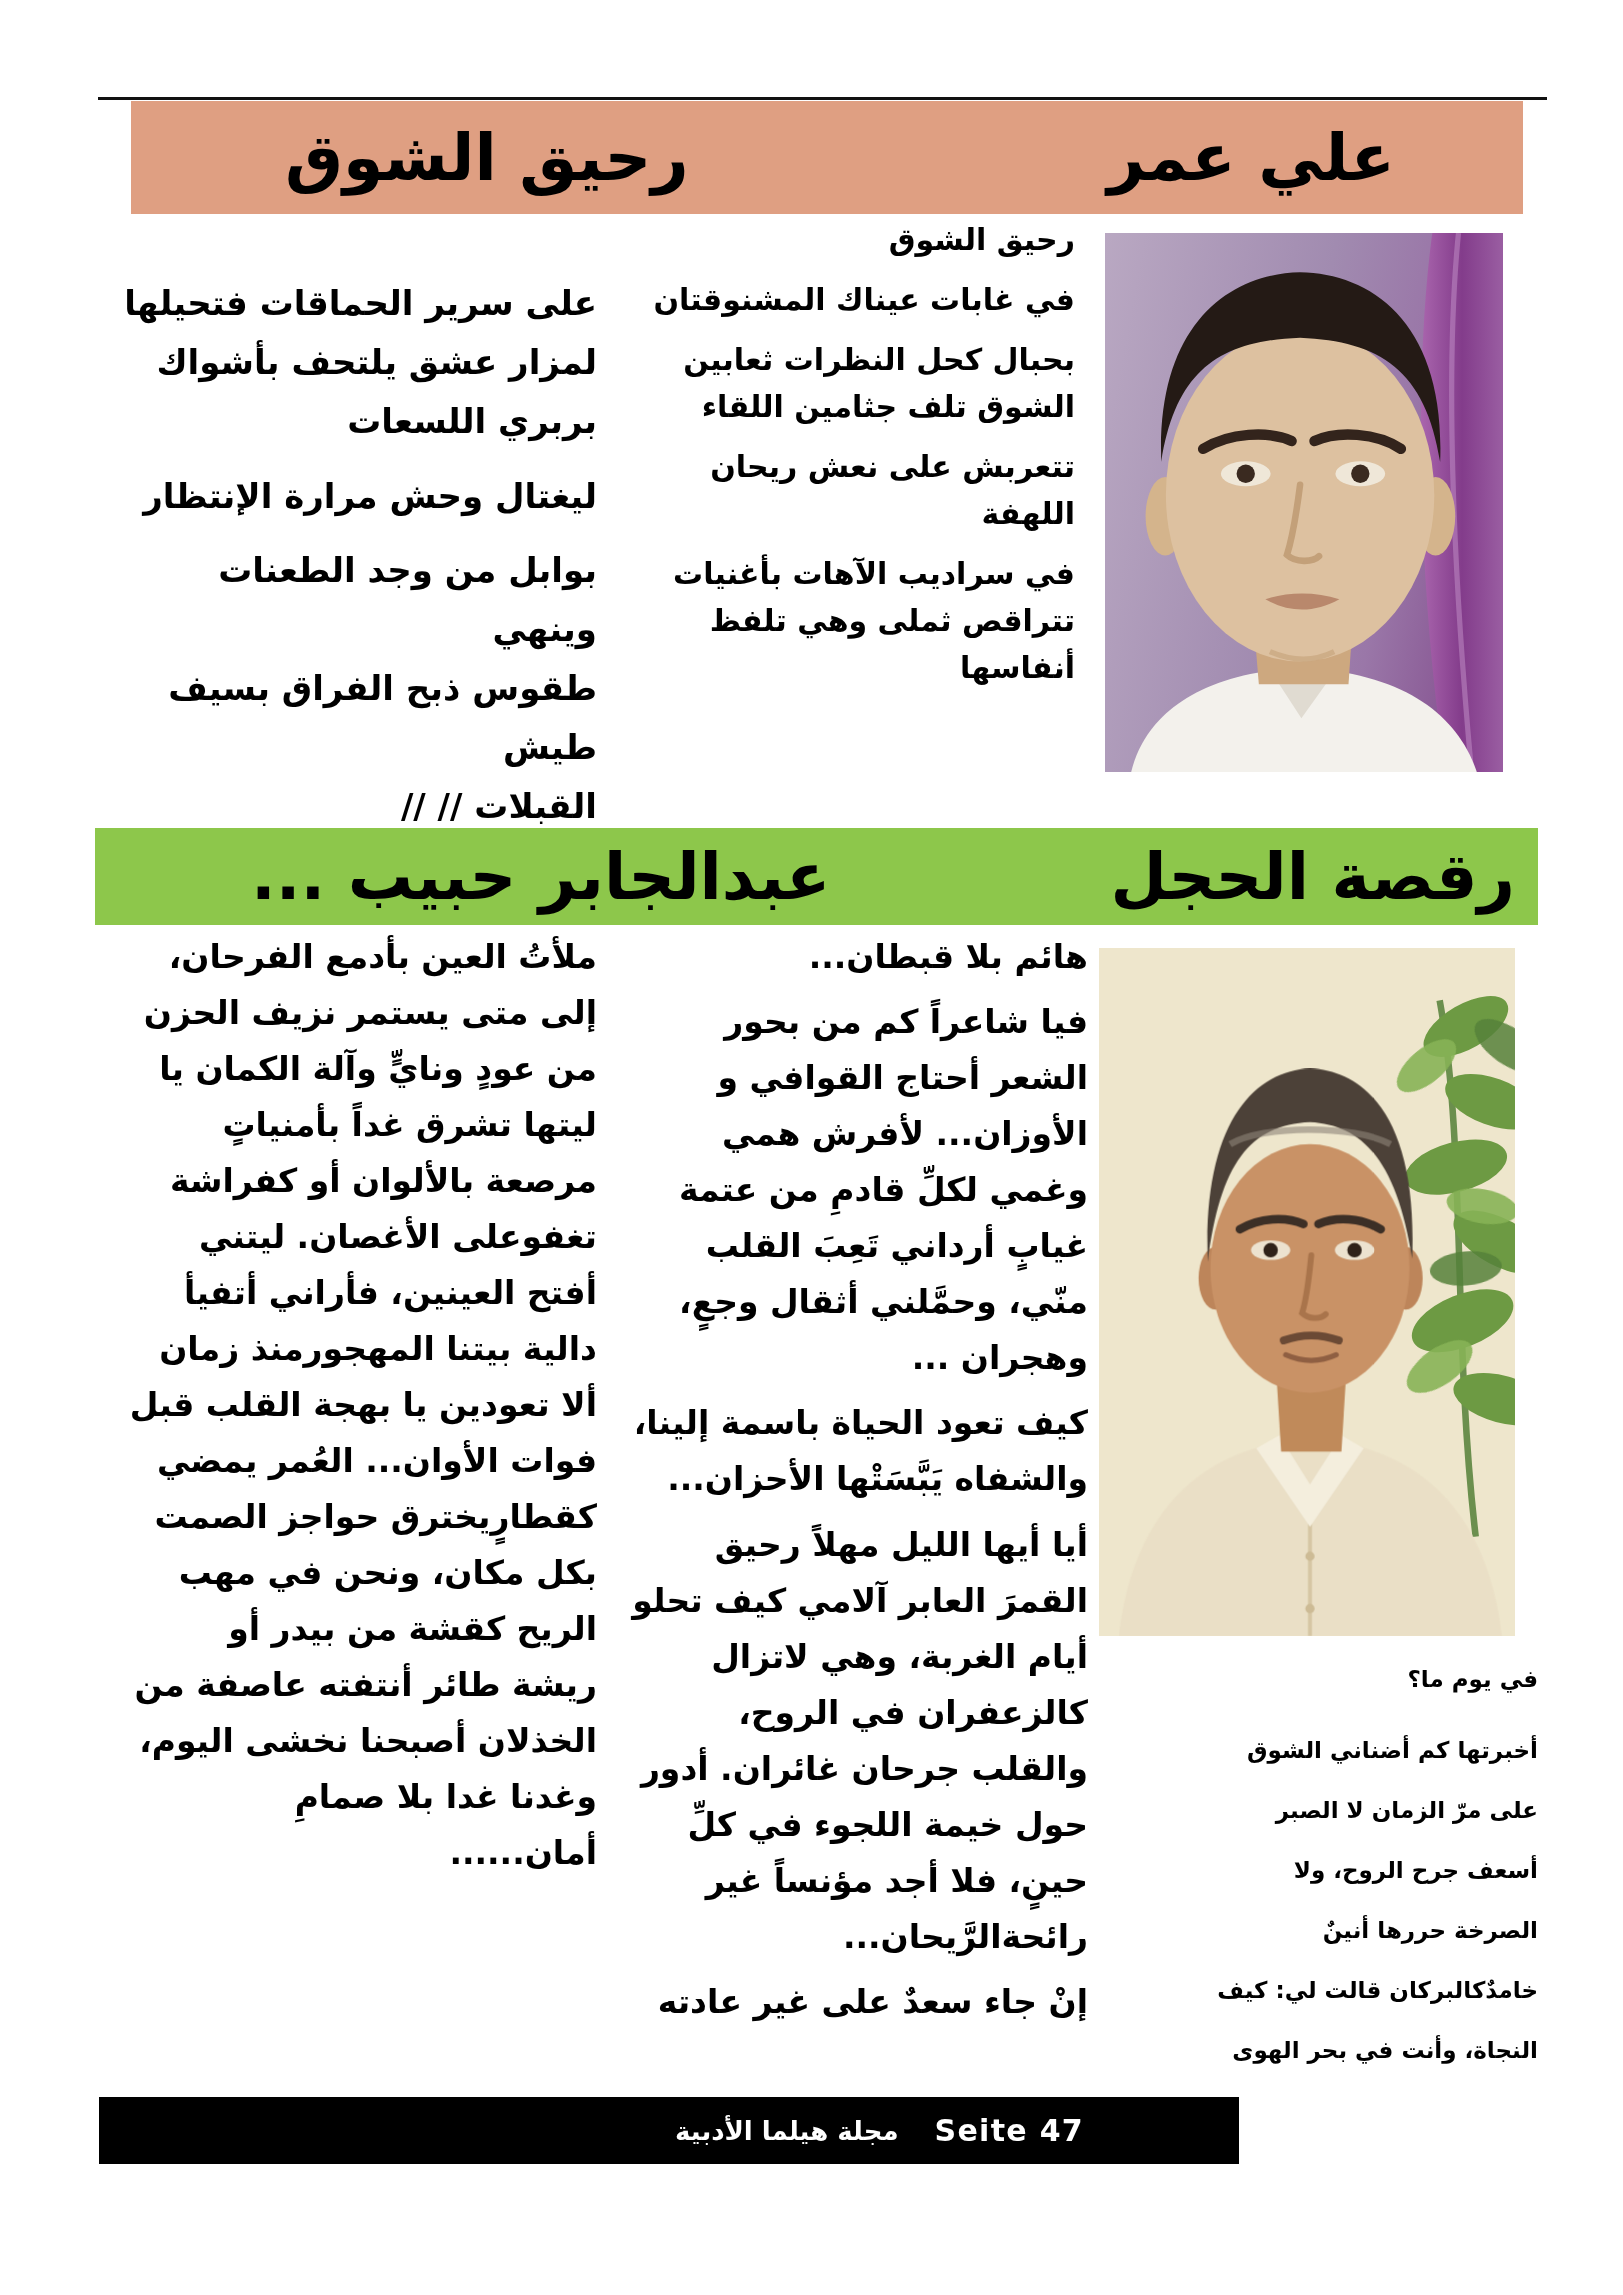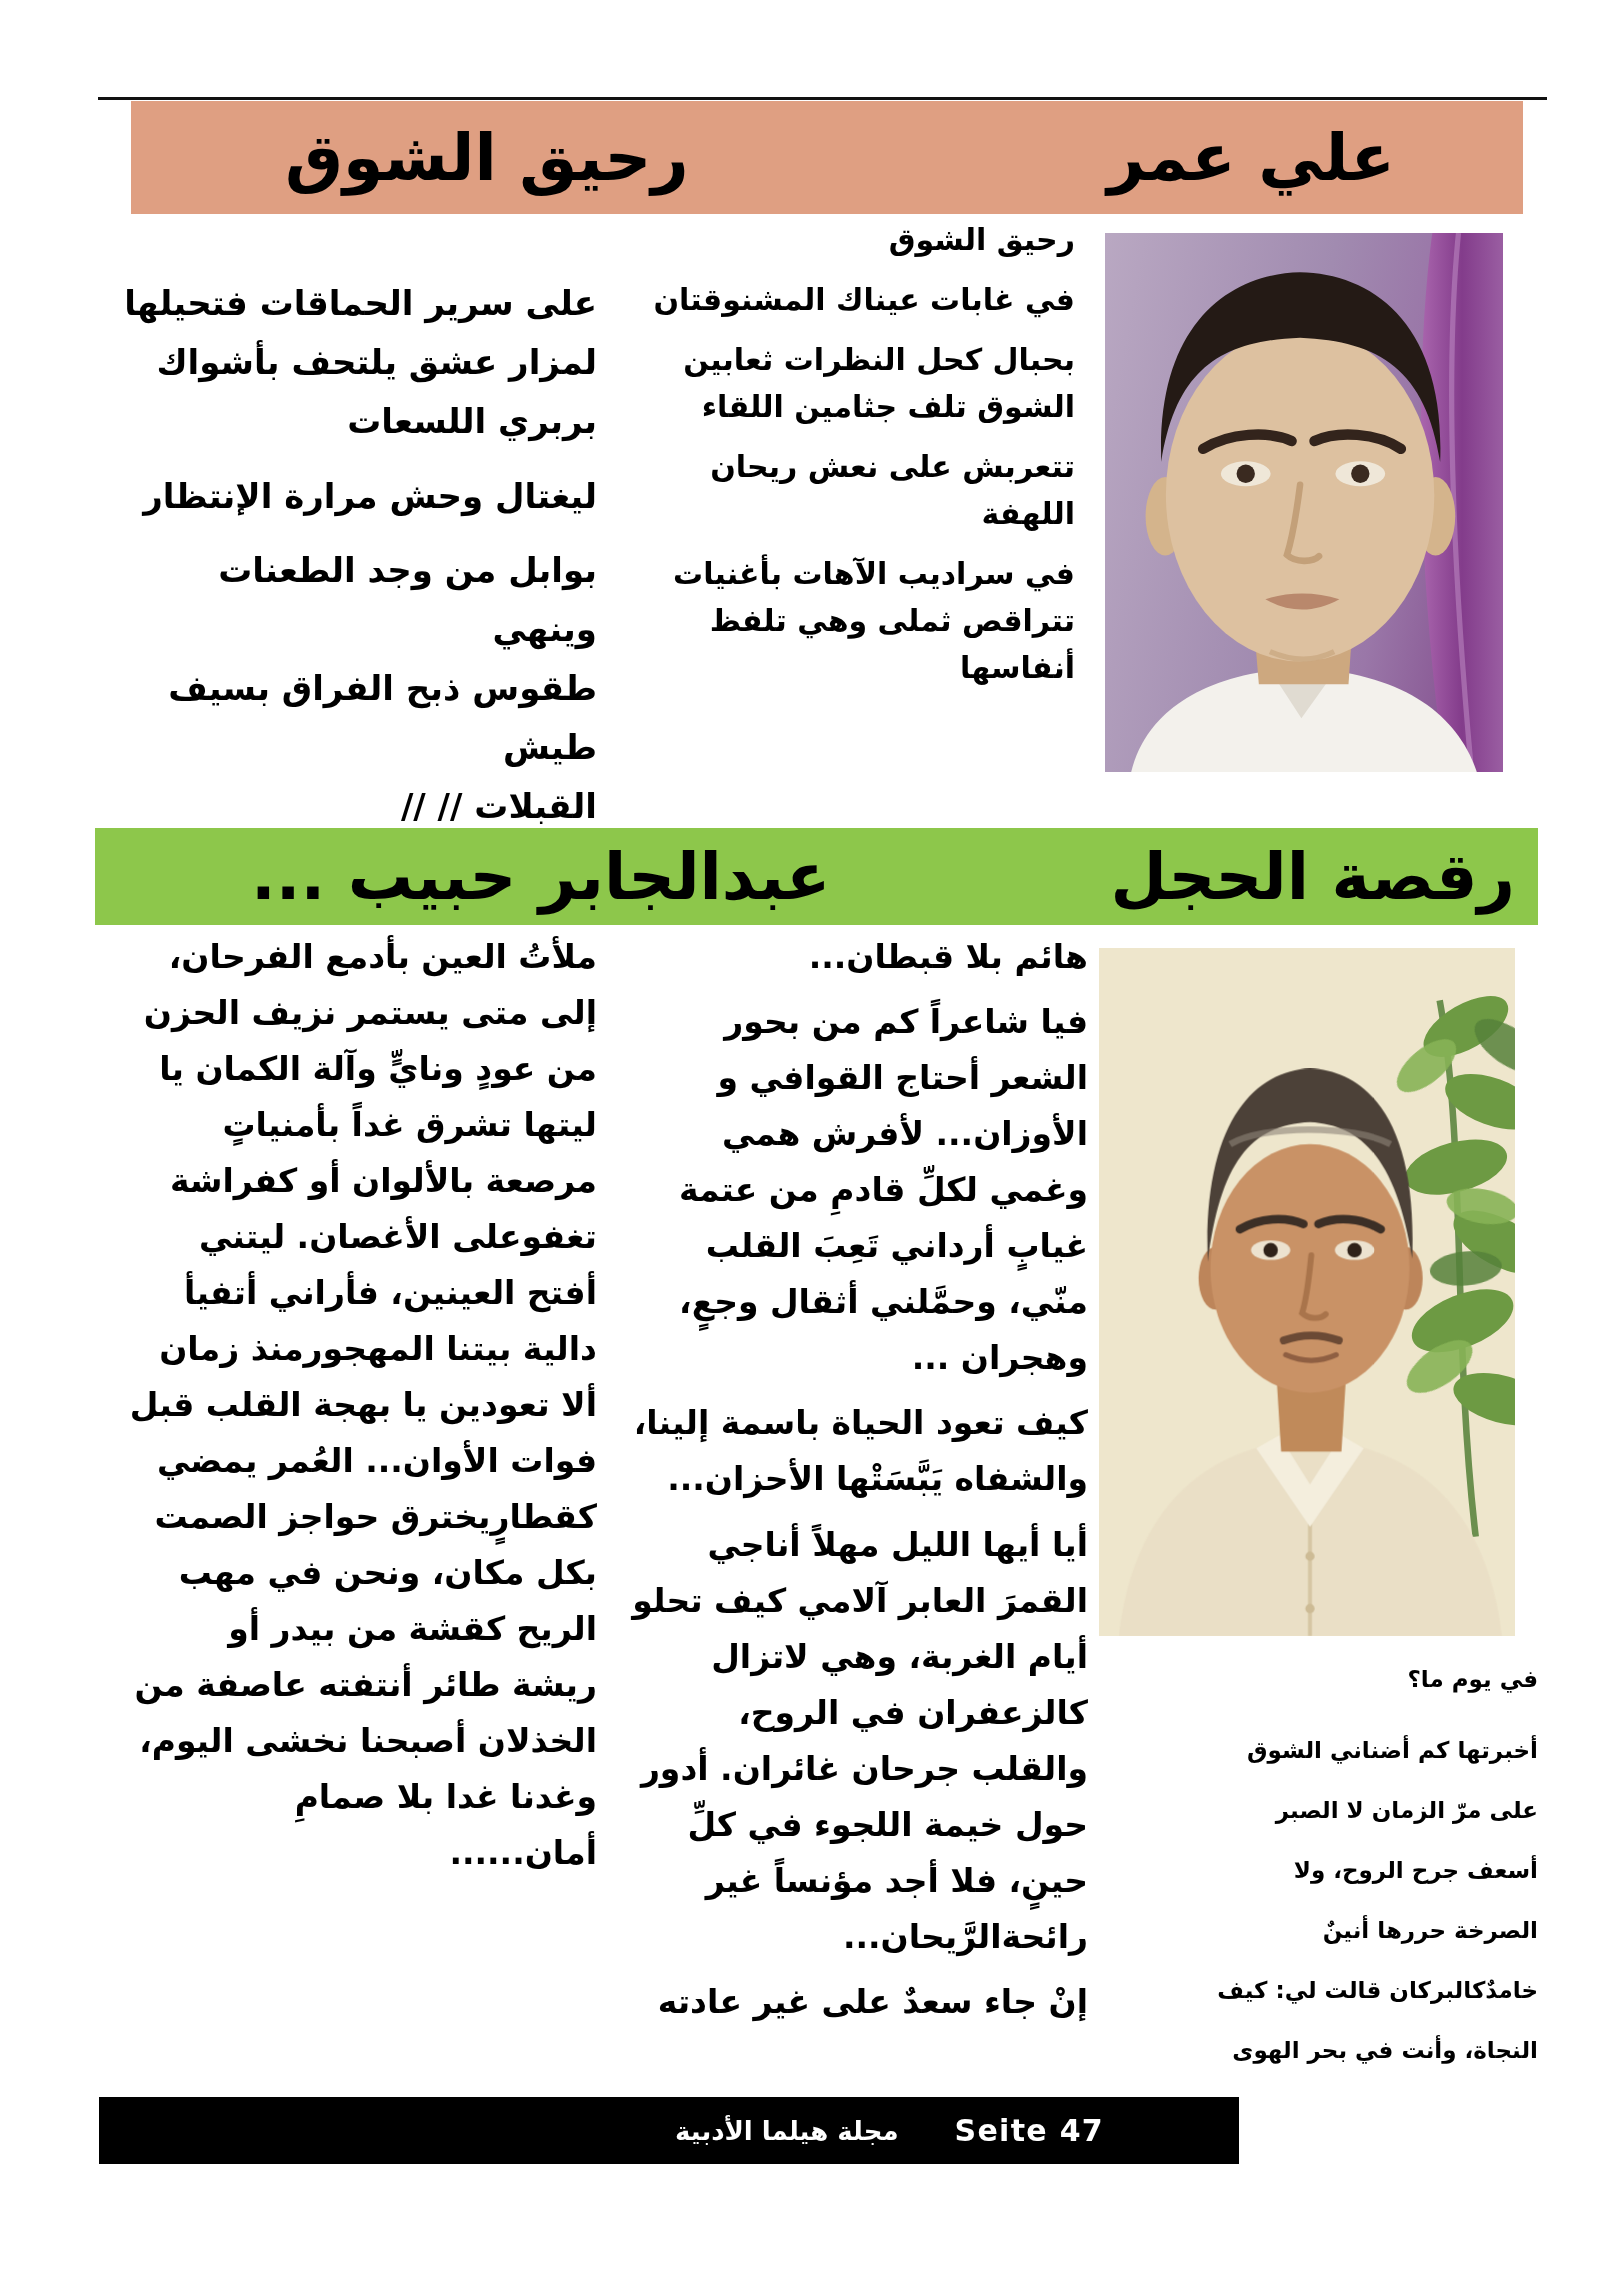--- a/index.html
+++ b/index.html
@@ -34,21 +34,21 @@
   .s2-right{left:1080px;top:1649px;width:458px;font-size:23px;line-height:60px;}
   .s2-right p{margin-bottom:10.5px;}
   
   .photo{display:block;}
   .photo-1{left:1105px;top:233px;width:398px;height:539px;}
   .photo-2{left:1099px;top:948px;width:416px;height:688px;}
   .photo svg{display:block;width:100%;height:100%;}
   
   .footer-bar{left:99px;top:2097px;width:1140px;height:67px;background:#000000;}
   .footer-row{
-    position:absolute;left:576px;top:0;height:100%;display:flex;align-items:center;gap:56px;
+    position:absolute;left:576px;top:0;height:100%;display:flex;align-items:center;gap:36px;
     color:#ffffff;white-space:nowrap;
   }
   .footer-magazine{font-size:26px;font-weight:bold;direction:rtl;}
   .footer-page{font-size:30px;font-weight:bold;letter-spacing:1.3px;}
 </style>
 </head>
 <body>
 
 <div class="page">
 
@@ -171,21 +171,21 @@
     <p>هائم بلا قبطان...</p>
     <p>فيا شاعراً كم من بحور
 الشعر أحتاج القوافي و
 الأوزان... لأفرش همي
 وغمي لكلِّ قادمِ من عتمة
 غيابٍ أرداني تَعِبَ القلب
 منّي، وحمَّلني أثقال وجعٍ،
 وهجران ...</p>
     <p>كيف تعود الحياة باسمة إلينا،
 والشفاه يَبَّسَتْها الأحزان...</p>
-    <p>أيا أيها الليل مهلاً أناجي
+    <p>أيا أيها الليل مهلاً رحيق
 القمرَ العابر آلامي كيف تحلو
 أيام الغربة، وهي لاتزال
 كالزعفران في الروح،
 والقلب جرحان غائران. أدور
 حول خيمة اللجوء في كلِّ
 حينٍ، فلا أجد مؤنساً غير
 رائحةالرَّيحان...</p>
     <p>إنْ جاء سعدٌ على غير عادته</p>
   </div>
 

